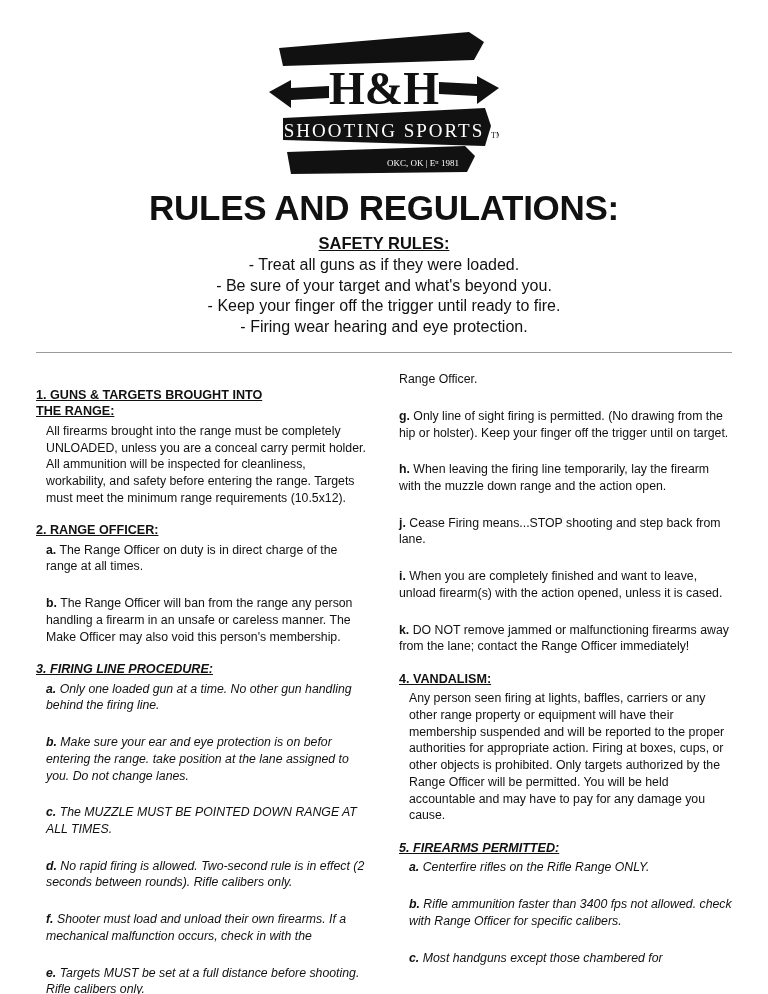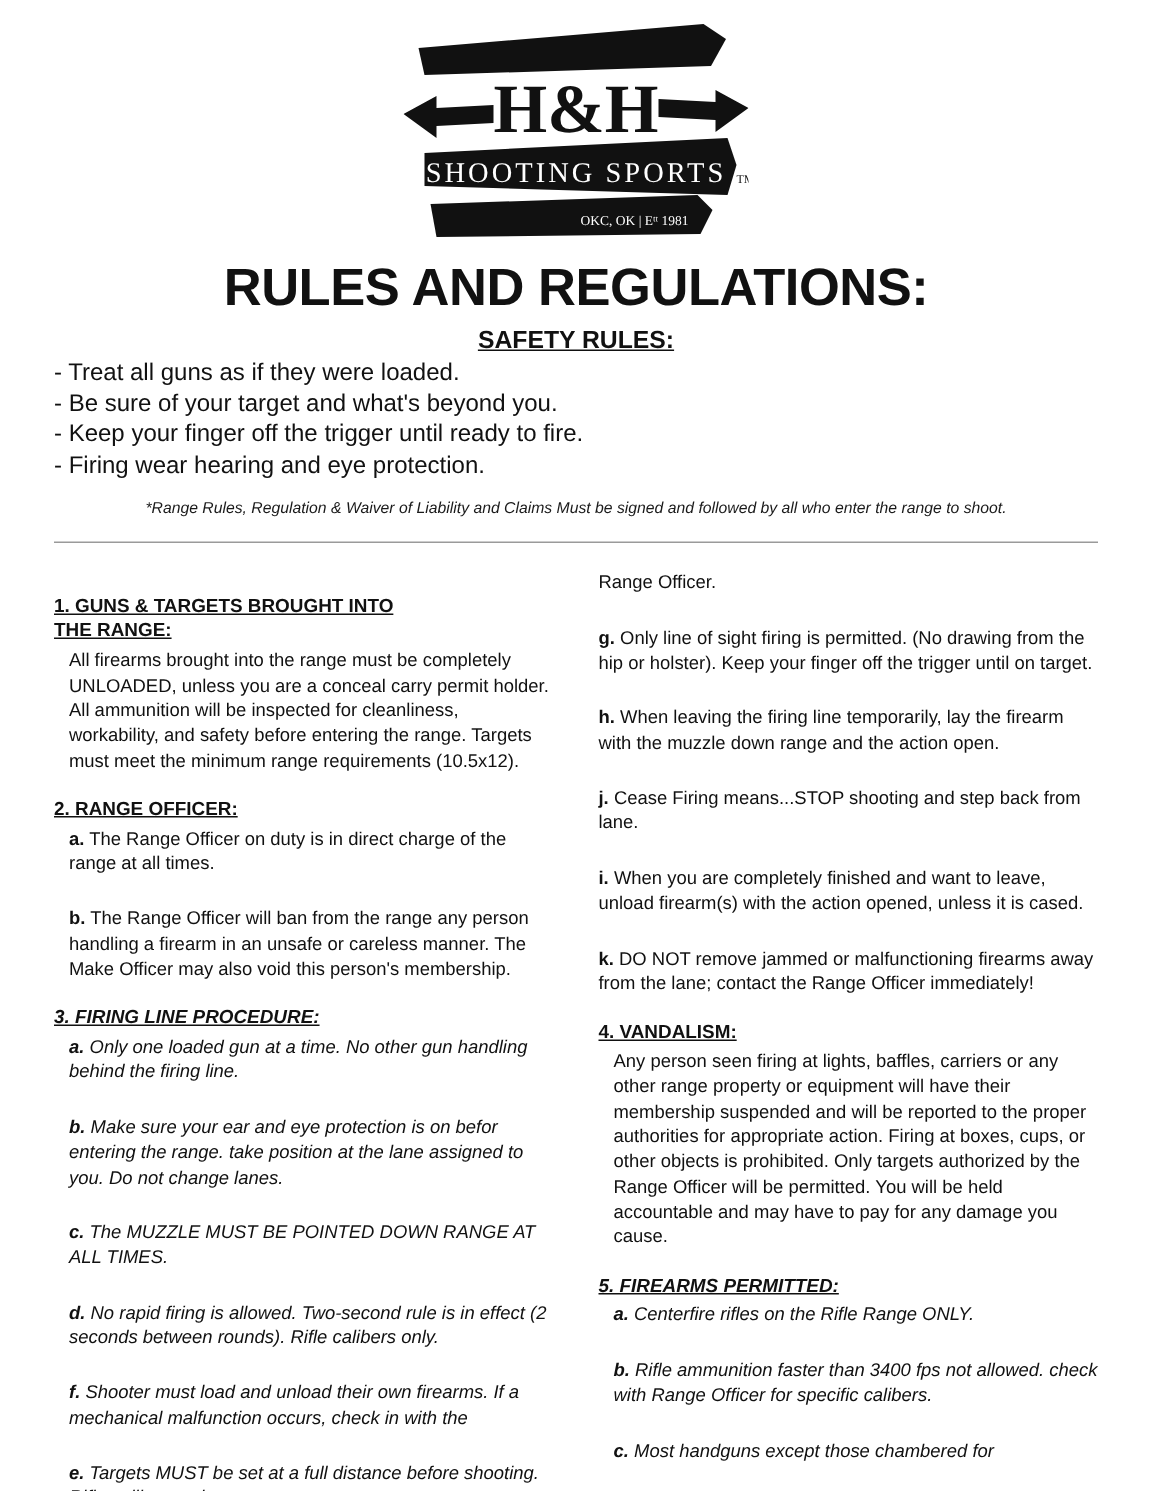--- a/index.html
+++ b/index.html
@@ -19,21 +19,21 @@
     width: 768px;
     height: 994px;
     position: relative;
     box-sizing: border-box;
     padding: 0 36px;
   }
 
   
   .logo-block {
     margin: 0 auto;
-    padding-top: 10px;
+    padding-top: 26px;
     width: 230px;
     text-align: center;
     position: relative;
   }
   .logo-svg {
     display: block;
     margin: 0 auto;
   }
 
   
@@ -46,21 +46,21 @@
     font-family: "Liberation Sans", sans-serif;
   }
   .safety-head {
     text-align: center;
     font-size: 16.5px;
     font-weight: bold;
     text-decoration: underline;
     margin: 4px 0 2px 0;
   }
   .safety-list {
-    text-align: left;
+    text-align: center;
     font-size: 16px;
     line-height: 1.22;
   }
   .safety-list div { margin: 1px 0; }
 
   .disclaimer {
     text-align: center;
     font-style: italic;
     font-size: 10.5px;
     margin-top: 13px;
@@ -130,21 +130,20 @@
   <h1 class="doc-title">RULES AND REGULATIONS:</h1>
 
   <div class="safety-head">SAFETY RULES:</div>
   <div class="safety-list">
     <div>- Treat all guns as if they were loaded.</div>
     <div>- Be sure of your target and what's beyond you.</div>
     <div>- Keep your finger off the trigger until ready to fire.</div>
     <div>- Firing wear hearing and eye protection.</div>
   </div>
 
-  <div class="disclaimer">*Range Rules, Regulation &amp; Waiver of Liability and Claims Must be signed and followed by all who enter the range to shoot.</div>
 
   <hr class="rule-divider">
 
   <div class="columns">
 
     <div class="col">
 
       <div class="sec-block">
         <h3 class="sec">
           <span>1. GUNS &amp; TARGETS BROUGHT INTO</span><br>

